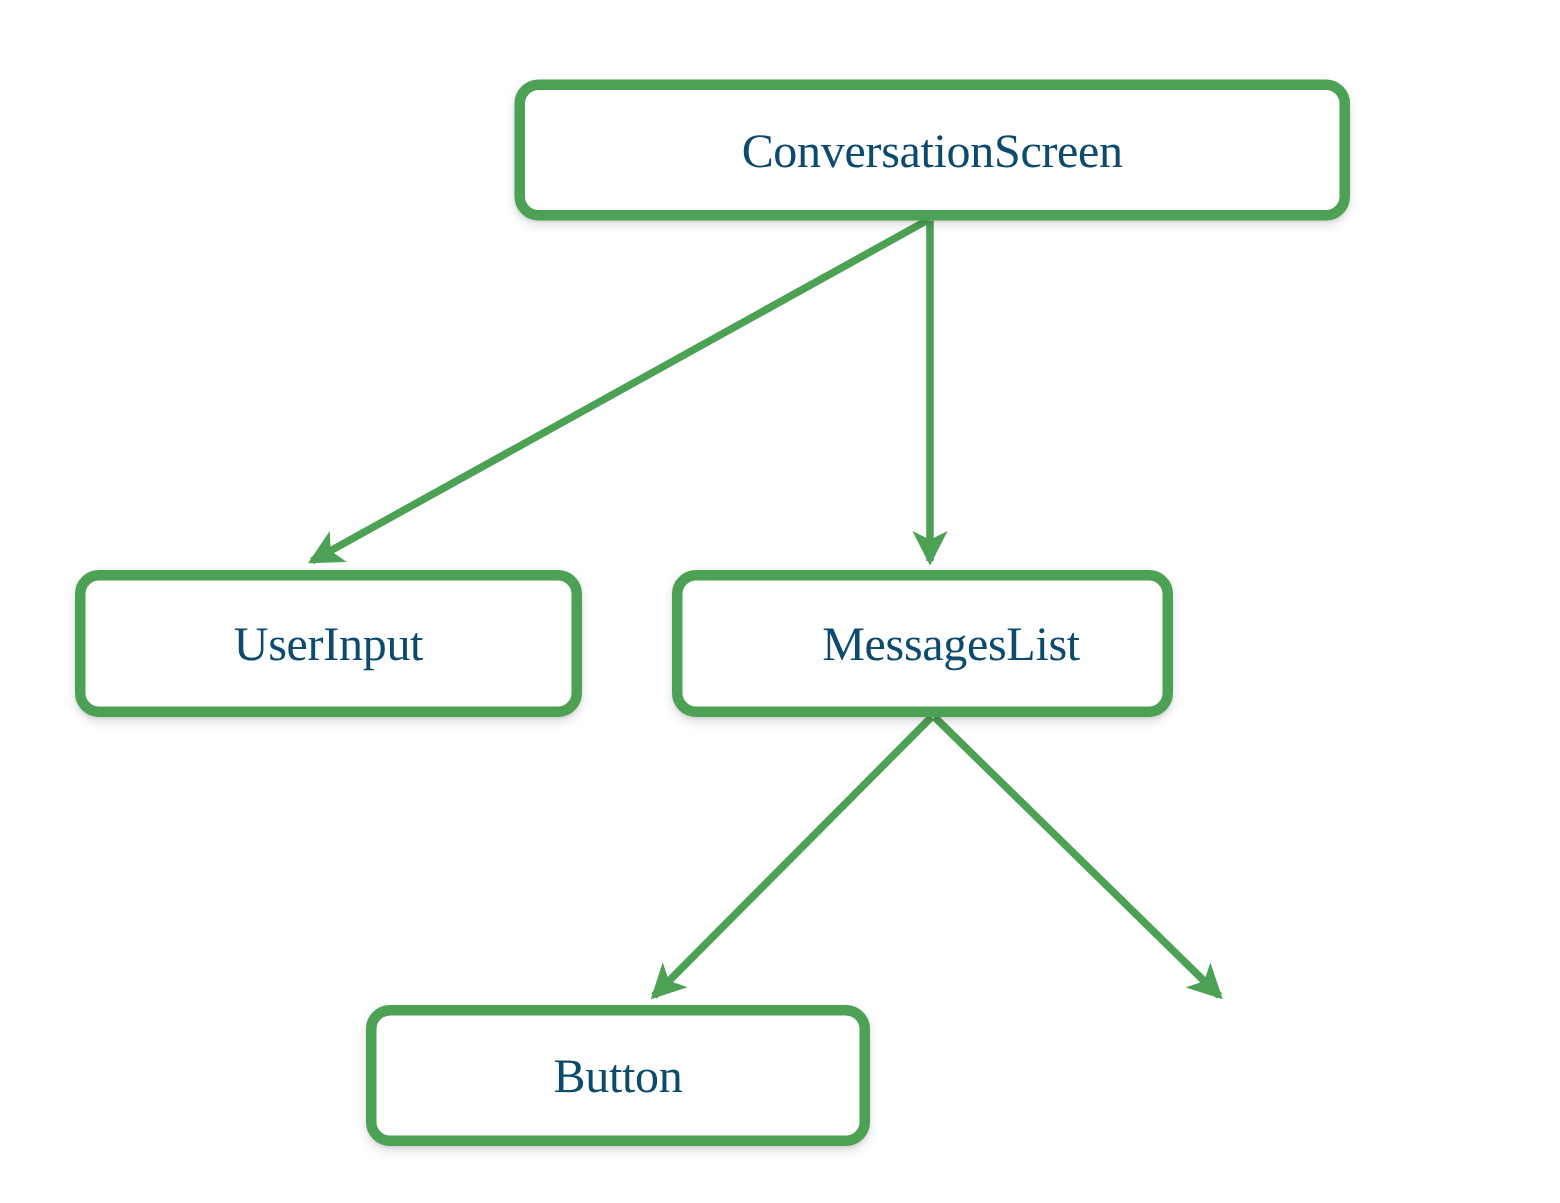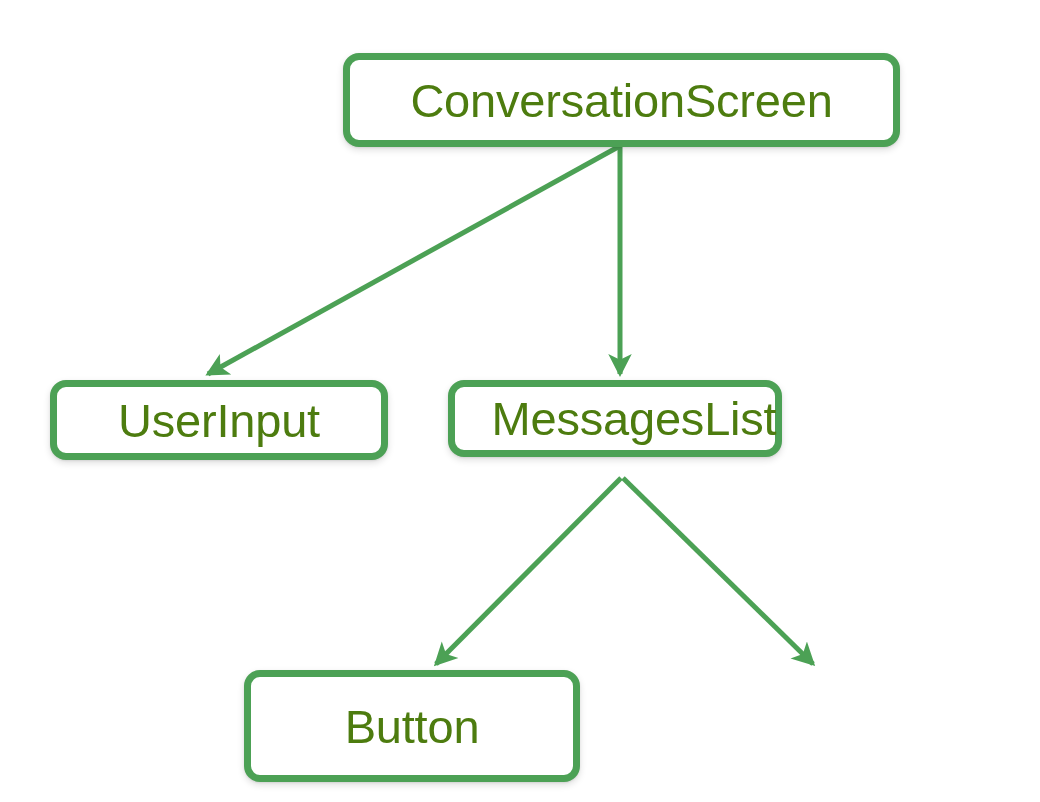--- a/index.html
+++ b/index.html
@@ -33,34 +33,34 @@
     background: #ffffff;
     border: 7px solid #4ca155;
     border-radius: 16px;
     display: flex;
     align-items: center;
     justify-content: center;
     box-shadow: 0 3px 7px rgba(0,0,0,0.13), 0 1px 2px rgba(0,0,0,0.08);
     z-index: 2;
   }
   .node-label {
-    font-family: Liberation Sans, sans-serif;
-    font-size: 47px;
+    font-family: Liberation Serif, serif;
+    font-size: 32px;
     font-weight: 400;
-    color: #4d7c0f;
+    color: #0c4a6e;
     letter-spacing: -0.2px;
     line-height: 1;
     white-space: nowrap;
     user-select: none;
   }
   
   #node-conversationscreen { left: 343px; top: 53px;  width: 557px; height: 94px; }
-  #node-userinput          { left: 50px;  top: 380px; width: 338px; height: 80px; }
-  #node-messageslist       { left: 448px; top: 380px; width: 334px; height: 77px; padding-left: 38px; }
-  #node-button             { left: 244px; top: 670px; width: 336px; height: 112px; }
+  #node-userinput          { left: 50px;  top: 380px; width: 338px; height: 98px; }
+  #node-messageslist       { left: 448px; top: 380px; width: 334px; height: 98px; padding-left: 38px; }
+  #node-button             { left: 244px; top: 670px; width: 336px; height: 94px; }
   #node-lazycolumn         { left: 667px; top: 670px; width: 336px; height: 94px; }
 </style>
 </head>
 <body>
 
 <div id="diagram-canvas">
 
   <svg id="edge-layer" viewBox="0 0 1040 802" width="1040" height="802" xmlns="http://www.w3.org/2000/svg">
     <defs>
       <marker id="arrowhead-green" markerWidth="5.2" markerHeight="5.2" refX="4.0" refY="2.6" orient="auto" markerUnits="strokeWidth">

